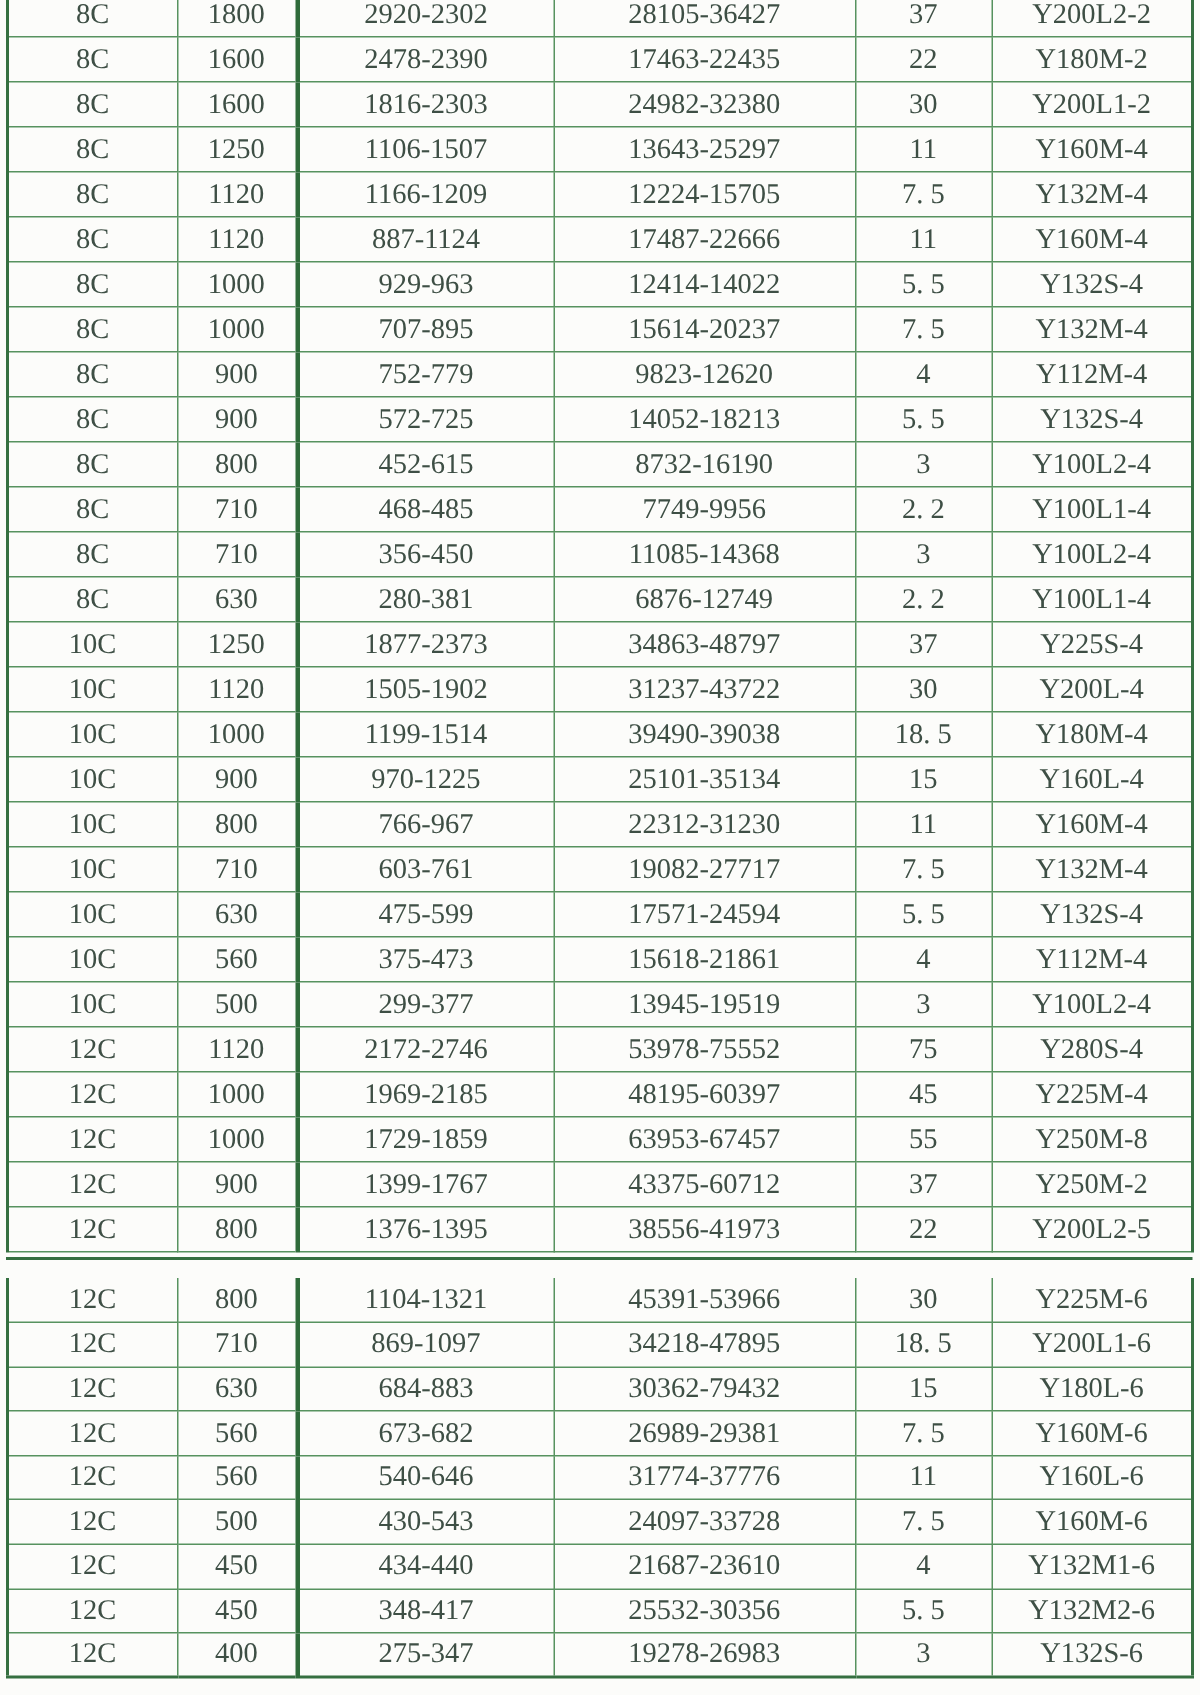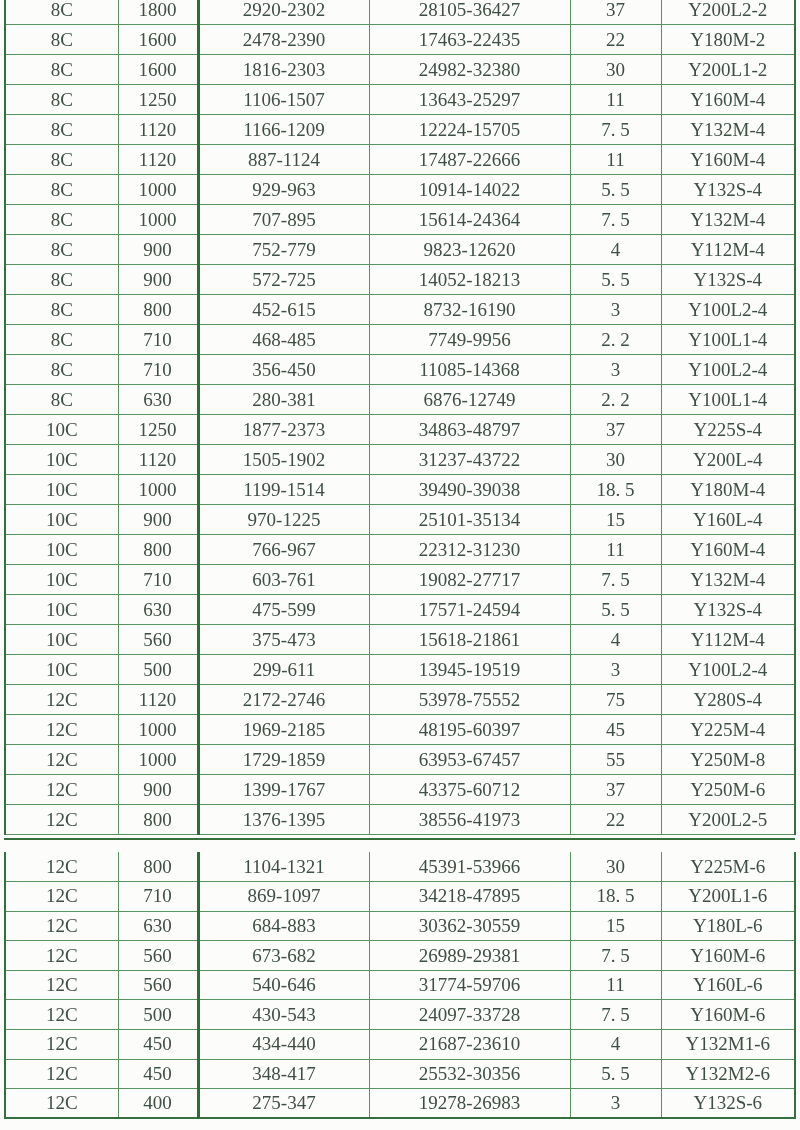--- a/index.html
+++ b/index.html
@@ -117,29 +117,29 @@
             <td>1120</td>
             <td>887-1124</td>
             <td>17487-22666</td>
             <td>11</td>
             <td>Y160M-4</td>
           </tr>
           <tr>
             <td>8C</td>
             <td>1000</td>
             <td>929-963</td>
-            <td>10914-14022</td>
+            <td>12414-14022</td>
             <td>5. 5</td>
             <td>Y132S-4</td>
           </tr>
           <tr>
             <td>8C</td>
             <td>1000</td>
             <td>707-895</td>
-            <td>15614-24364</td>
+            <td>15614-20237</td>
             <td>7. 5</td>
             <td>Y132M-4</td>
           </tr>
           <tr>
             <td>8C</td>
             <td>900</td>
             <td>752-779</td>
             <td>9823-12620</td>
             <td>4</td>
             <td>Y112M-4</td>
@@ -244,21 +244,21 @@
             <td>10C</td>
             <td>560</td>
             <td>375-473</td>
             <td>15618-21861</td>
             <td>4</td>
             <td>Y112M-4</td>
           </tr>
           <tr>
             <td>10C</td>
             <td>500</td>
-            <td>299-611</td>
+            <td>299-377</td>
             <td>13945-19519</td>
             <td>3</td>
             <td>Y100L2-4</td>
           </tr>
           <tr>
             <td>12C</td>
             <td>1120</td>
             <td>2172-2746</td>
             <td>53978-75552</td>
             <td>75</td>
@@ -279,21 +279,21 @@
             <td>63953-67457</td>
             <td>55</td>
             <td>Y250M-8</td>
           </tr>
           <tr>
             <td>12C</td>
             <td>900</td>
             <td>1399-1767</td>
             <td>43375-60712</td>
             <td>37</td>
-            <td>Y250M-6</td>
+            <td>Y250M-2</td>
           </tr>
           <tr>
             <td>12C</td>
             <td>800</td>
             <td>1376-1395</td>
             <td>38556-41973</td>
             <td>22</td>
             <td>Y200L2-5</td>
           </tr>
         </tbody>
@@ -324,37 +324,37 @@
             <td>710</td>
             <td>869-1097</td>
             <td>34218-47895</td>
             <td>18. 5</td>
             <td>Y200L1-6</td>
           </tr>
           <tr>
             <td>12C</td>
             <td>630</td>
             <td>684-883</td>
-            <td>30362-30559</td>
+            <td>30362-79432</td>
             <td>15</td>
             <td>Y180L-6</td>
           </tr>
           <tr>
             <td>12C</td>
             <td>560</td>
             <td>673-682</td>
             <td>26989-29381</td>
             <td>7. 5</td>
             <td>Y160M-6</td>
           </tr>
           <tr>
             <td>12C</td>
             <td>560</td>
             <td>540-646</td>
-            <td>31774-59706</td>
+            <td>31774-37776</td>
             <td>11</td>
             <td>Y160L-6</td>
           </tr>
           <tr>
             <td>12C</td>
             <td>500</td>
             <td>430-543</td>
             <td>24097-33728</td>
             <td>7. 5</td>
             <td>Y160M-6</td>

